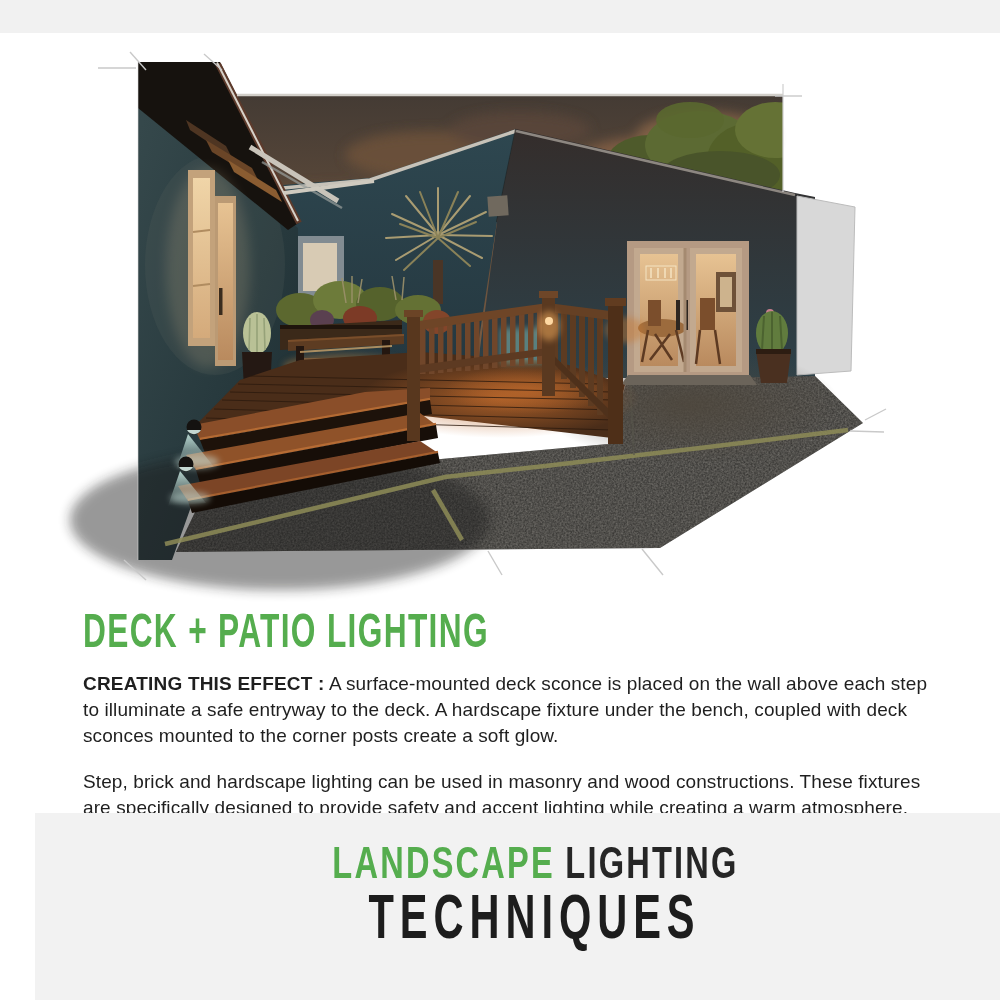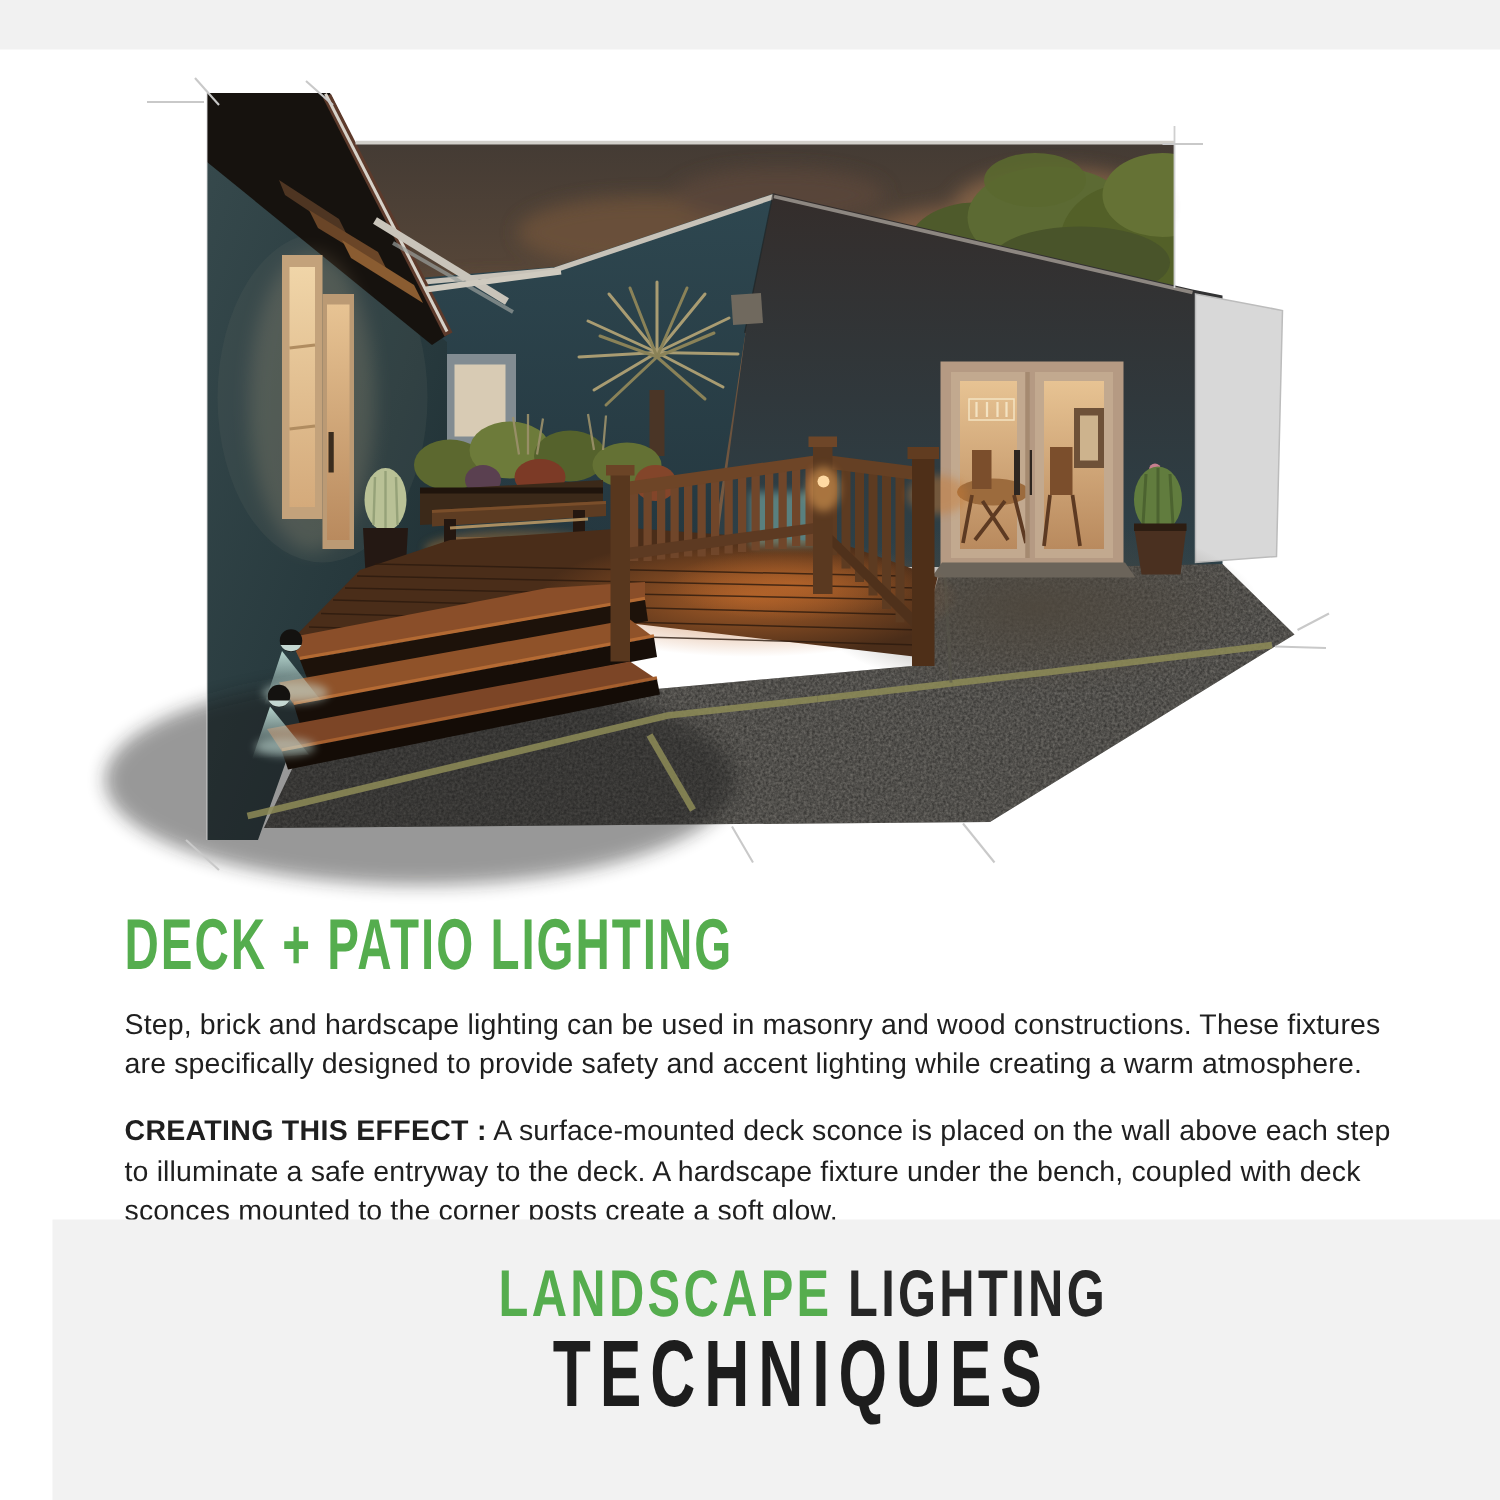--- a/index.html
+++ b/index.html
@@ -356,22 +356,22 @@
       <path d="M850,431 L884,432"></path>
       <path d="M488,551 L502,575"></path>
       <path d="M642,549 L663,575"></path>
       <path d="M124,560 L146,580"></path>
       <path d="M138,62 L138,560" stroke="#d8d8d8" stroke-width="1" opacity="0.6"></path>
     </g>
   </svg>
 
   <div class="article">
     <div class="headline">DECK + PATIO LIGHTING</div>
+    <p class="para"><b>CREATING THIS EFFECT :</b><span> A surface-mounted deck sconce is placed on the wall above each step to illuminate a safe entryway to the deck. A hardscape fixture under the bench, coupled with deck sconces mounted to the corner posts create a soft glow.</span></p>
     <p class="para">Step, brick and hardscape lighting can be used in masonry and wood constructions. These fixtures are specifically designed to provide safety and accent lighting while creating a warm atmosphere.</p>
-    <p class="para"><b>CREATING THIS EFFECT :</b><span> A surface-mounted deck sconce is placed on the wall above each step to illuminate a safe entryway to the deck. A hardscape fixture under the bench, coupled with deck sconces mounted to the corner posts create a soft glow.</span></p>
   </div>
 
   <div class="band-footer">
     <div class="brandline">
       <div class="inner">
         <span class="brand-green">LANDSCAPE</span><span class="brand-dark">LIGHTING</span>
       </div>
     </div>
     <div class="big-title">
       <div class="inner">TECHNIQUES</div>

